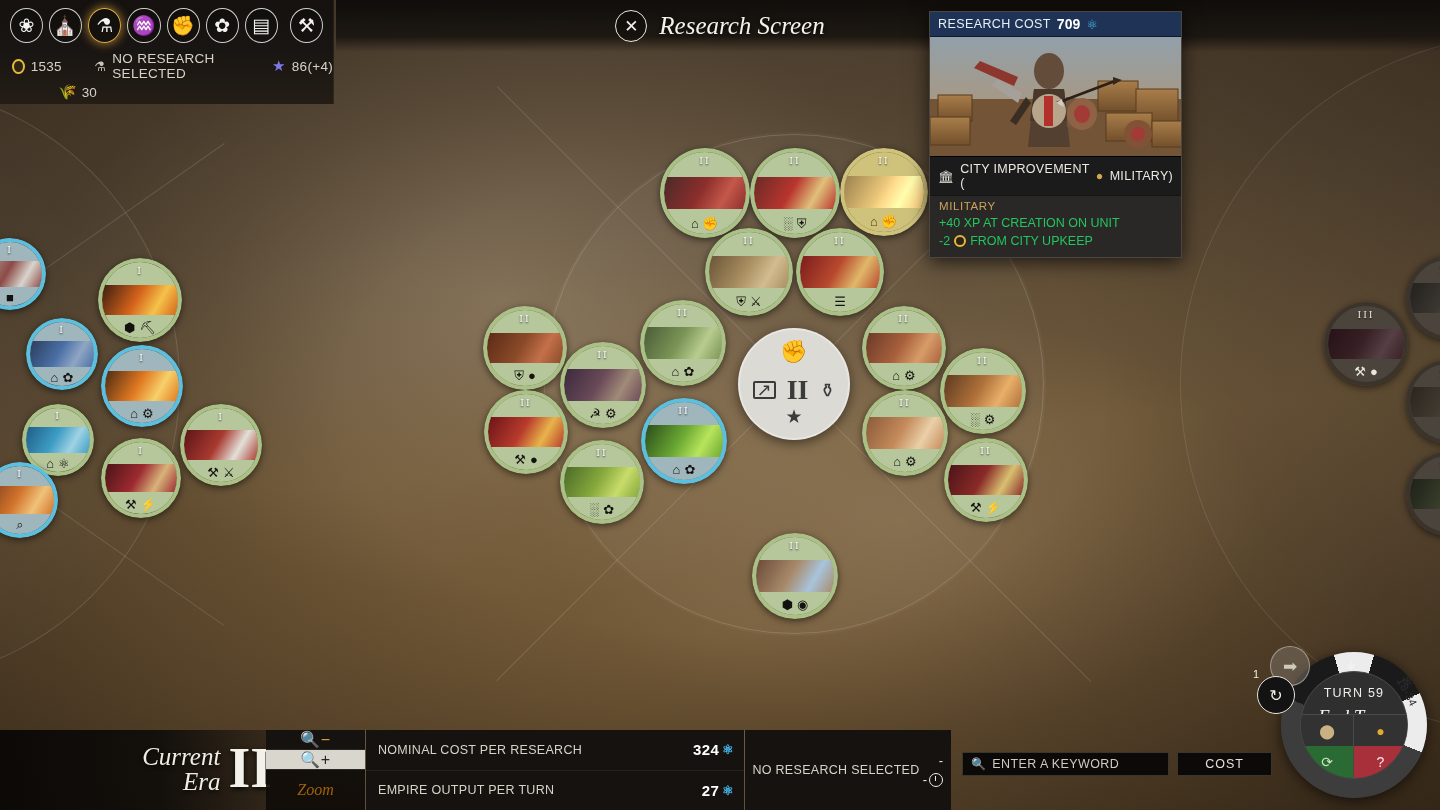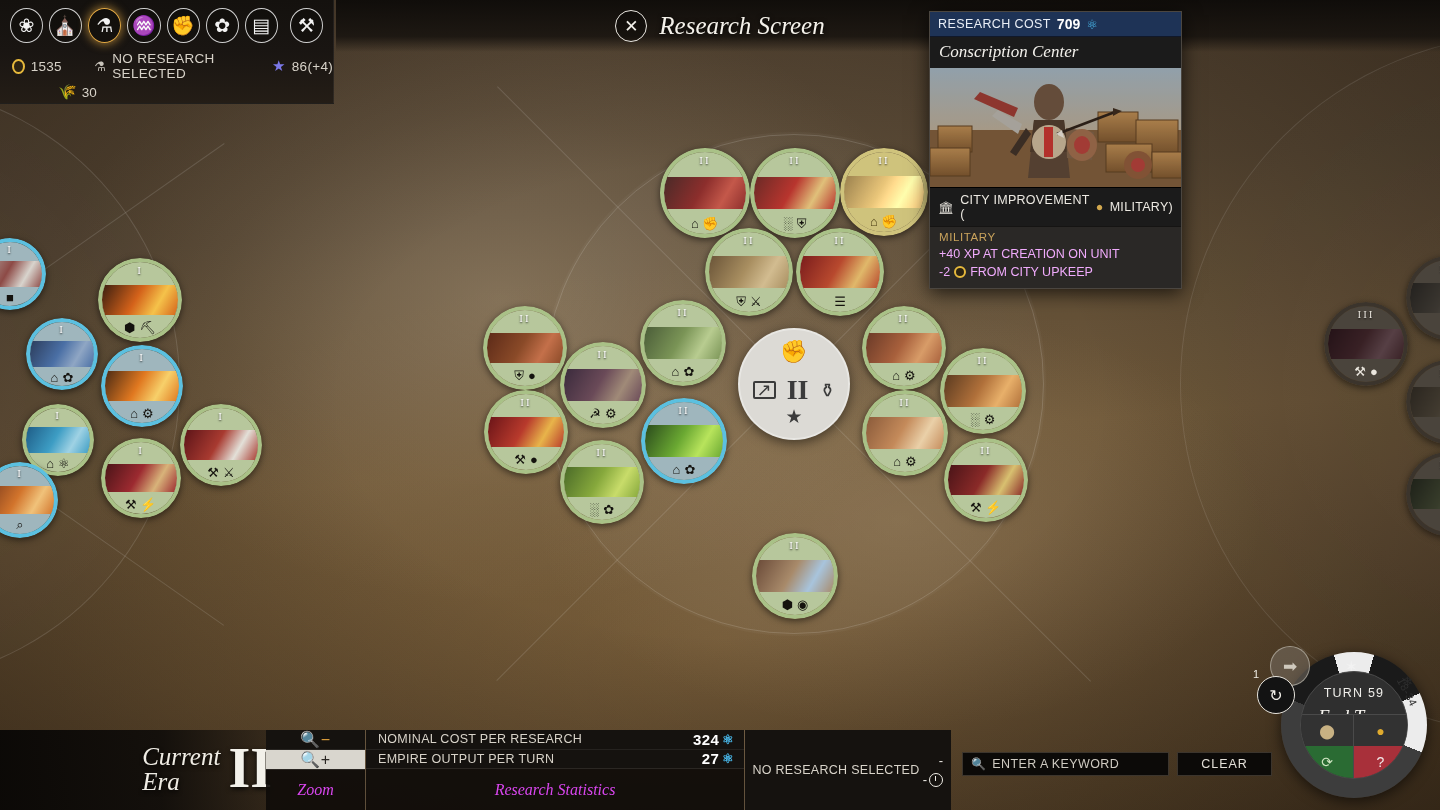--- a/index.html
+++ b/index.html
@@ -191,21 +191,21 @@
   #tip-desc {
     background:#33312e; color:#efece5;
     padding:8px 9px 10px; font-style:italic; font-size:13.5px; line-height:1.32;
     font-family:"Liberation Serif", serif;
   }
   #tip-eff {
     background:#2a2826; border-top:1px solid #151413;
     padding:4px 9px 7px;
   }
   .eff-h { color:#c9a35c; font-size:11.5px; letter-spacing:0.6px; margin-bottom:2px; }
-  .eff-l { color:#f0abfc; font-size:12.5px; display:flex; align-items:center; gap:4px; line-height:1.45;text-align:right; }
+  .eff-l { color:#22c55e; font-size:12.5px; display:flex; align-items:center; gap:4px; line-height:1.45;text-align:right; }
   #tip-costrow {
     background:#232220; border-top:1px solid #151413;
     padding:4px 9px 6px; color:#c9a35c; font-size:12px; letter-spacing:0.5px;
     display:flex; align-items:center; gap:6px;
   }
   #tip-costrow b { color:#f2efe8; font-size:15px; font-weight:bold; letter-spacing:0; }
   .gear-ic { color:#d2603a; font-size:13px; }
 
   
   #bottom {
@@ -215,41 +215,41 @@
   #bottom-bgl {
     position:absolute;left:0;bottom:0;width:270px;height:80px;
     background:linear-gradient(90deg, rgba(10,8,6,0.97) 0%, rgba(16,13,10,0.93) 60%, rgba(30,24,18,0.55) 100%);
   }
   #era-label {
     position:absolute; left:22px; bottom:8px; width:250px; height:66px;
     display:flex; align-items:center; justify-content:flex-end; gap:4px;
     pointer-events:auto;
   }
   #era-words {
-    color:#efece4; font-size:25px; font-style:italic;
+    text-align:right; color:#efece4; font-size:25px; font-style:italic;
     font-family:"Liberation Serif", serif; line-height:1.0;
     text-shadow:0 2px 4px rgba(0,0,0,0.8);
   }
   #era-num {
     color:#f3f1ea; font-size:56px; font-weight:bold;
     font-family:"Liberation Serif", serif; line-height:0.92;
     text-shadow:0 2px 5px rgba(0,0,0,0.85);
     padding-left:4px;
   }
   #panels {
     position:absolute; left:266px; bottom:0; width:686px; height:80px;
     pointer-events:auto; display:flex;
   }
   .pnl { display:flex; flex-direction:column; }
   .pnl-rows { display:flex; flex:1; }
   .pnl-foot {
     height:42px; background:rgba(14,11,9,0.92);
     border-top:1px solid rgba(255,255,255,0.10);
     display:flex; align-items:center; justify-content:center;
-    color:#d946ef; font-size:16px; font-style:italic;
+    color:#a16207; font-size:16px; font-style:italic;
     font-family:"Liberation Serif", serif;
   }
   
   #zoomcol { width:99px; }
   #zoomcol .pnl-rows { flex-direction:column; }
   .zoom-btn {
     flex:1; display:flex; align-items:center; justify-content:center;
     cursor:pointer; font-size:16px;
   }
   .zoom-out { background:#15120f; color:#e0a03c; border-bottom:1px solid rgba(255,255,255,0.08); }
@@ -740,21 +740,20 @@
     <span>30</span>
   </div>
 </div>
 
 <div id="tip">
   <div id="tip-cost">
     <span>RESEARCH COST</span>
     <b>709</b>
     <span class="sci-ic">⚛</span>
   </div>
-  <div id="tip-name">Conscription Center</div>
   <div id="tip-art">
     <svg viewBox="0 0 253 119" width="253" height="119" preserveAspectRatio="none">
       <defs>
         <linearGradient id="sky" x1="0" y1="0" x2="0" y2="1">
           <stop offset="0%" stop-color="#9fb0bd"></stop>
             <stop offset="60%" stop-color="#b9a88f"></stop>
             <stop offset="100%" stop-color="#8a6f52"></stop>
         </linearGradient>
         <linearGradient id="crate" x1="0" y1="0" x2="0" y2="1">
           <stop offset="0%" stop-color="#b98a52"></stop>
@@ -840,21 +839,20 @@
             </div>
           </div>
           <div class="stat-row">
             <div class="stat-lbl">EMPIRE OUTPUT PER TURN</div>
             <div class="stat-val">
               <span>27</span>
               <span class="sci-ic">⚛</span>
             </div>
           </div>
         </div>
-      <div class="pnl-foot">Research Statistics</div>
     </div>
 
     <div class="pnl" id="curcol">
       <div class="pnl-rows">
         <div id="cur-none">NO RESEARCH SELECTED</div>
         <div id="cur-right">
           <span>-</span>
           <span class="clk-ic">
             <span>-</span>
             <span class="clock"></span>
@@ -863,21 +861,21 @@
       </div>
     </div>
   </div>
 </div>
 
 <div id="searchwrap">
   <div id="search-input">
     <span style="font-size:12px;">🔍</span>
     <span>ENTER A KEYWORD</span>
   </div>
-  <div id="clear-btn">CLEAR</div>
+  <div id="clear-btn">COST</div>
 </div>
 
 <div id="wheel">
   <div id="wheel-outer"></div>
   <div id="sun-ic">✶</div>
   <div id="season-ic">❄</div>
   <div id="season-txt">18-34</div>
   <div id="wheel-inner">
     <div id="wheel-turn">TURN 59</div>
     <div id="wheel-end">End Turn</div>

